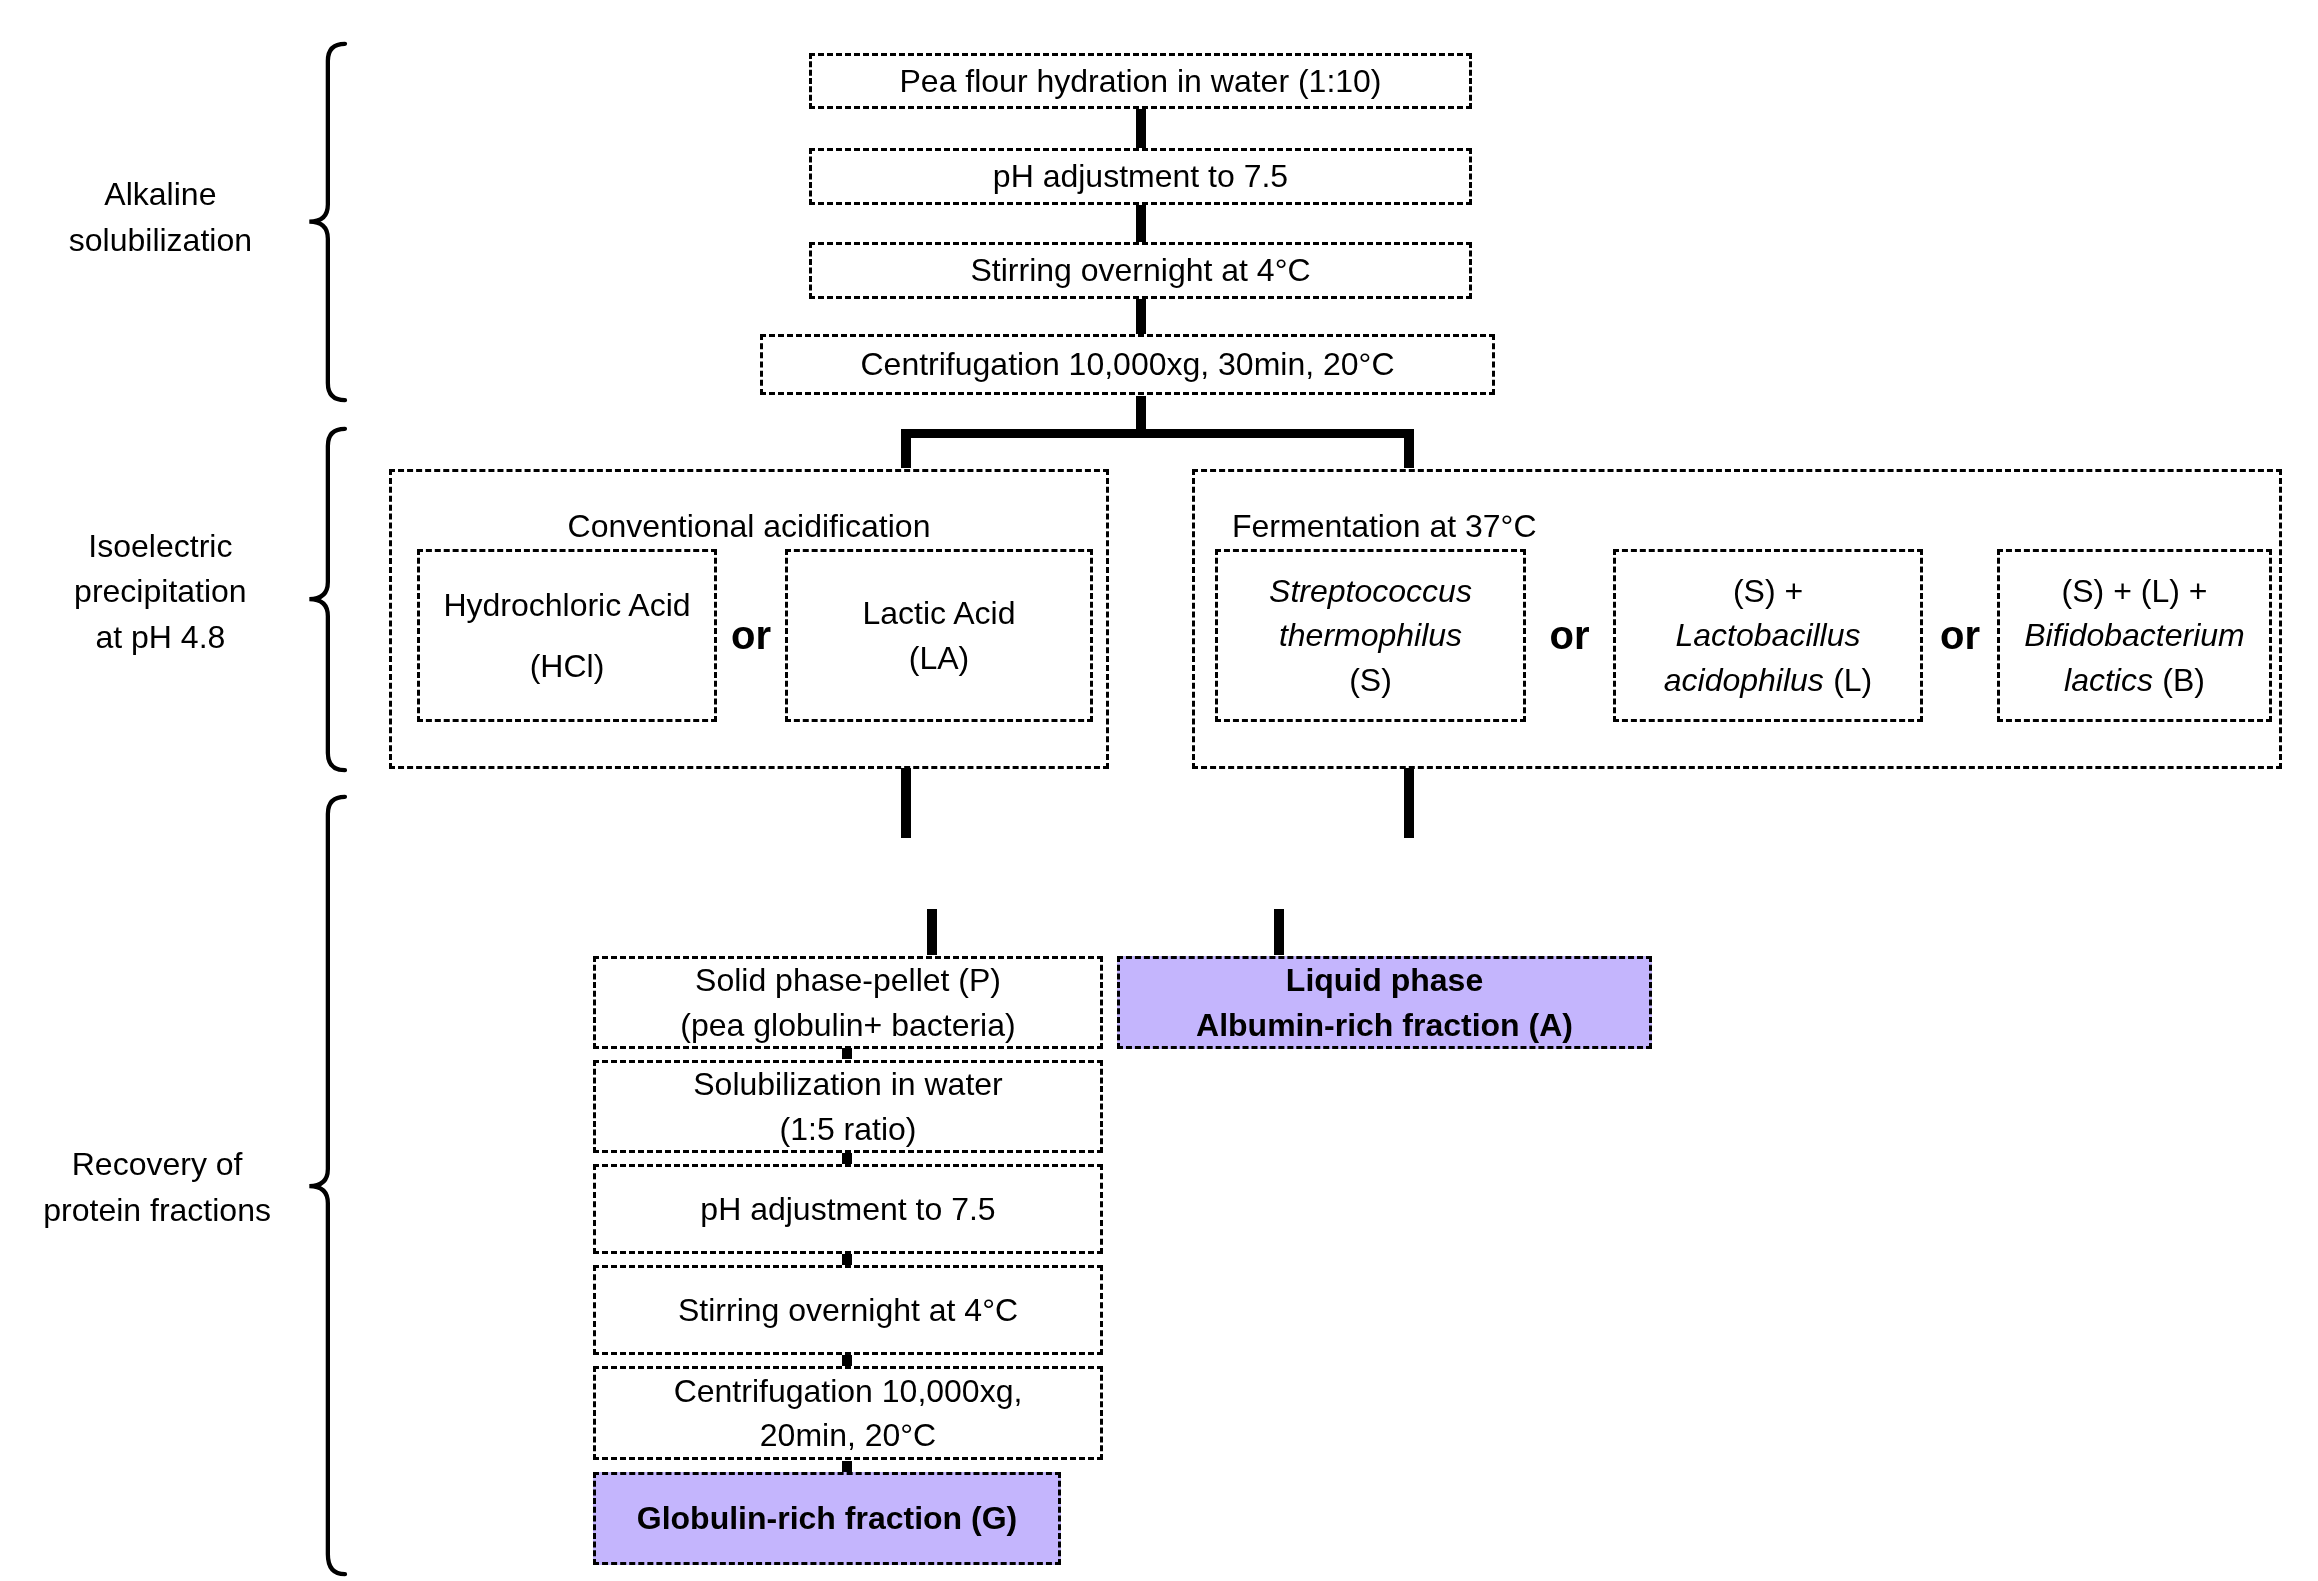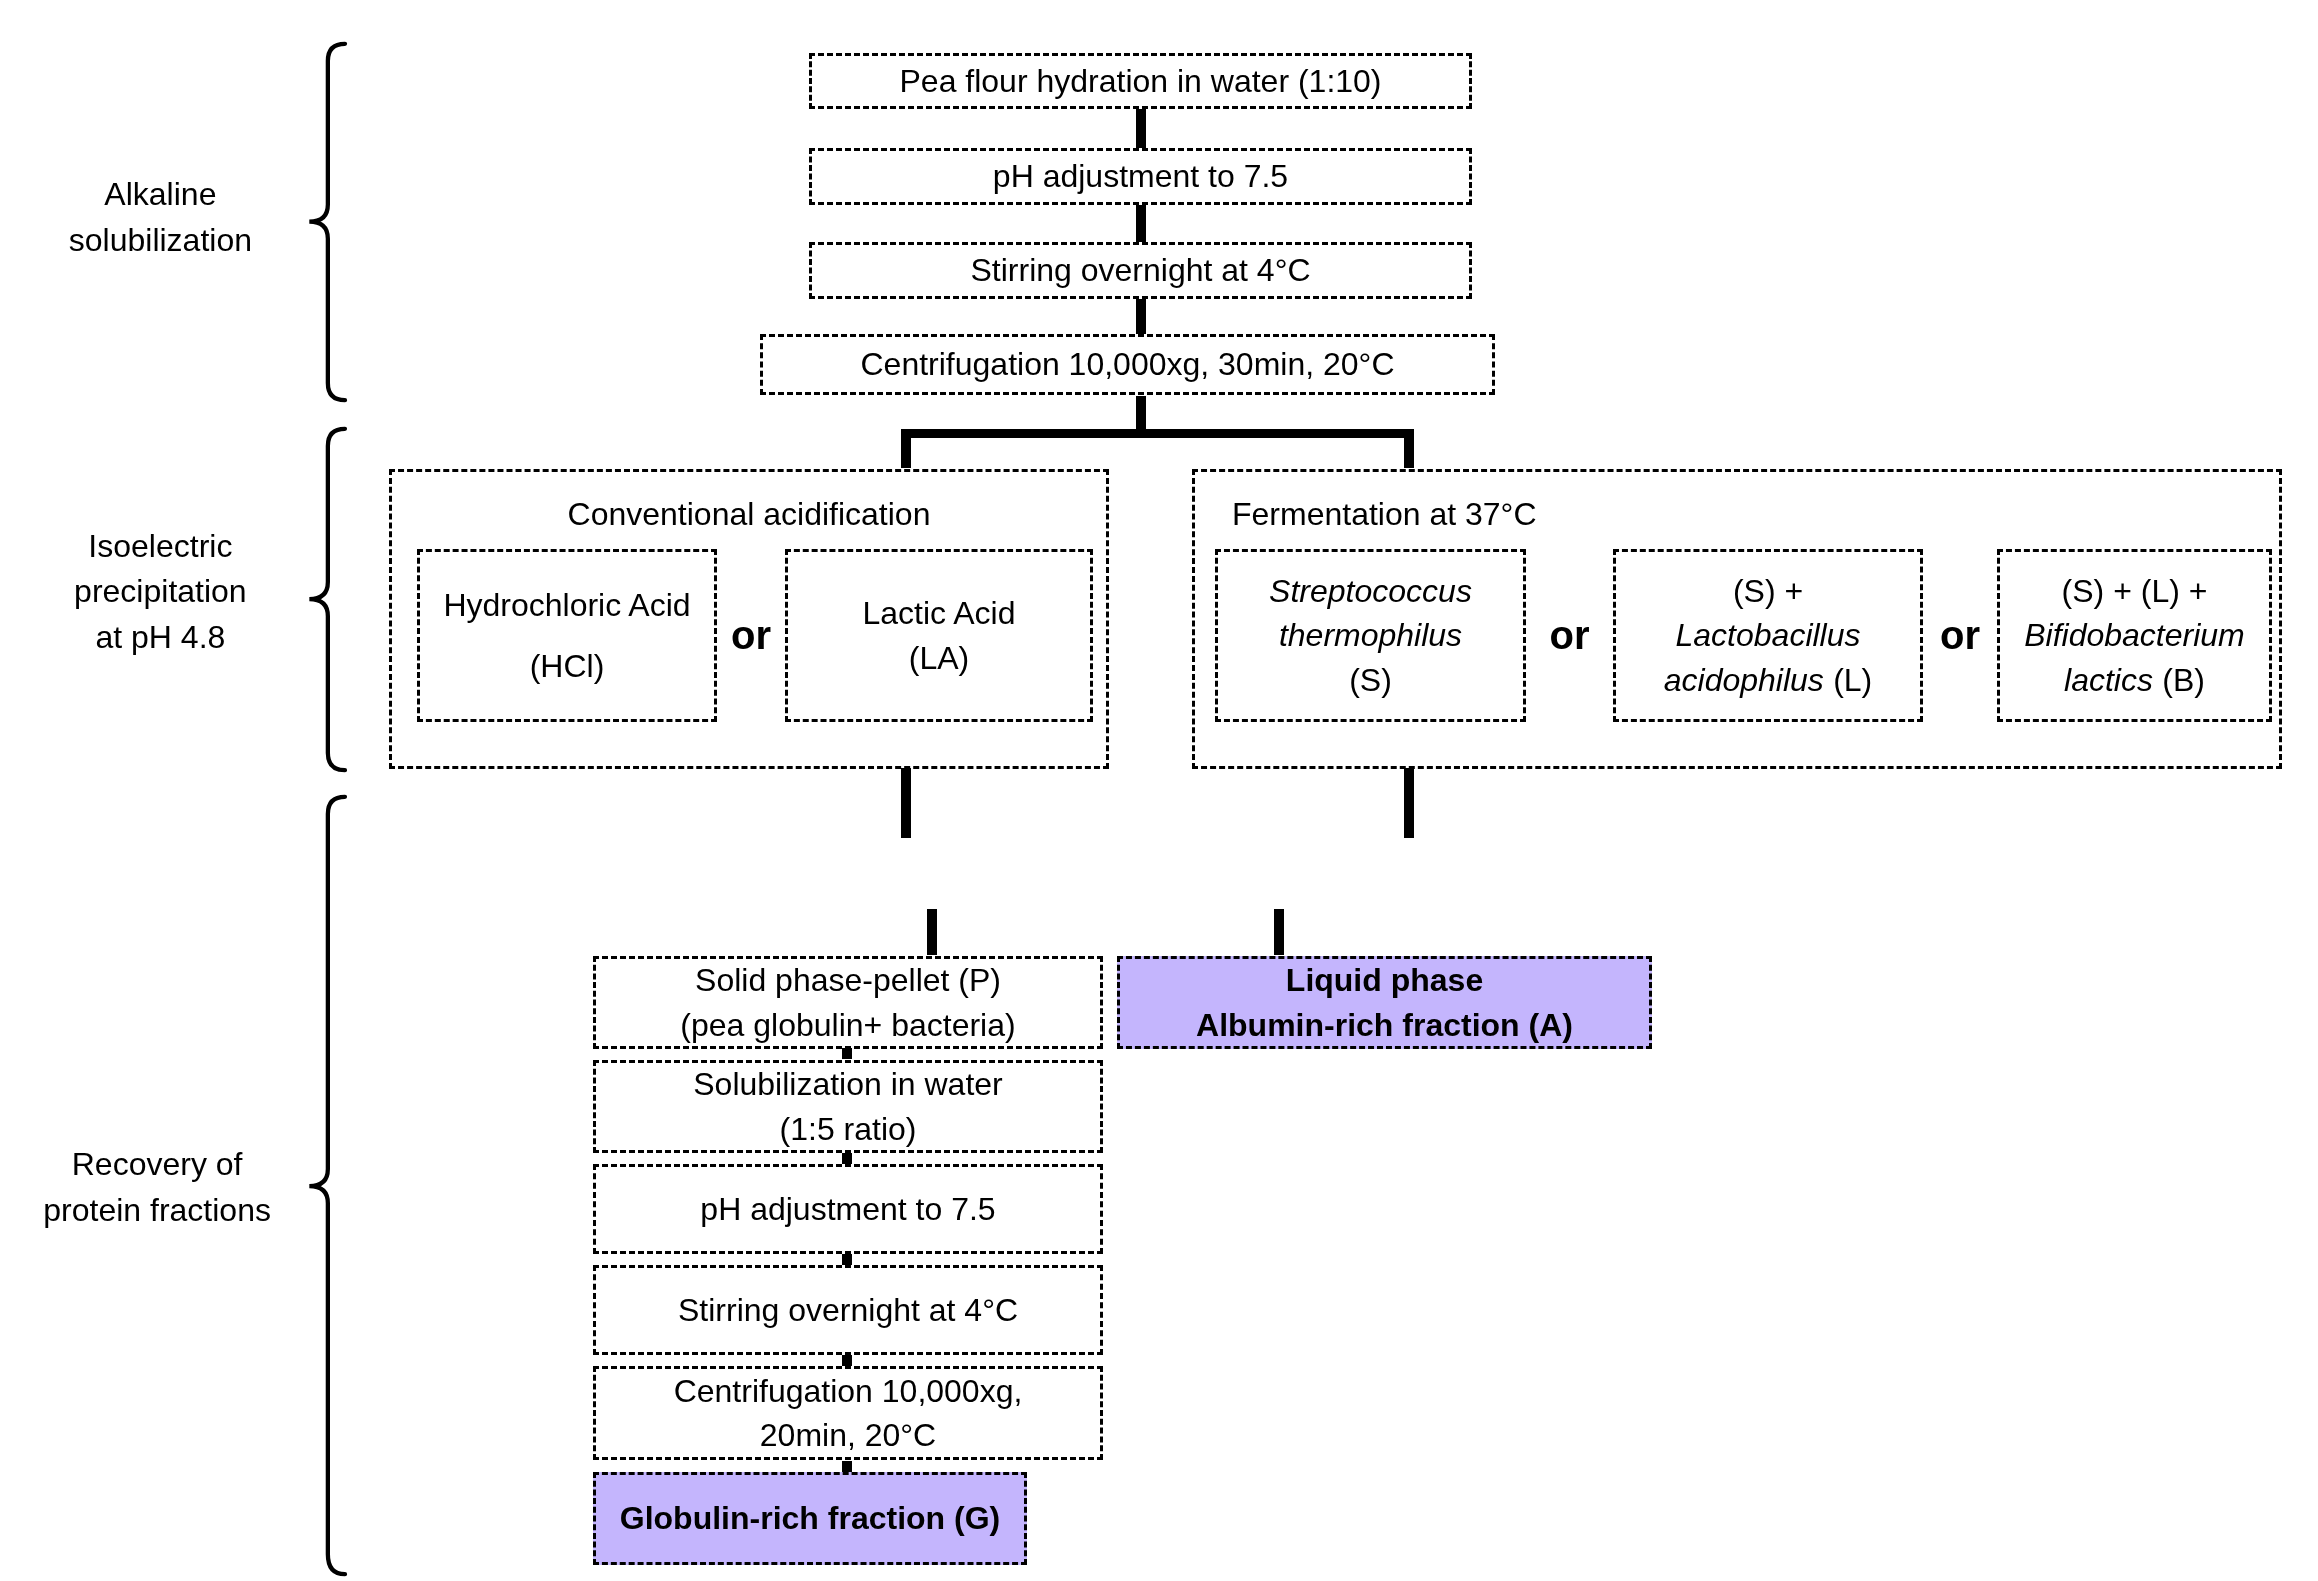--- a/index.html
+++ b/index.html
@@ -32,21 +32,21 @@
     font-weight: bold;
   }
   .section {
     position: absolute;
     box-sizing: border-box;
     border: 3.6px dashed #000000;
     background: #ffffff;
   }
   .section-title {
     font-size: 32px;
-    margin-top: 24px;
+    margin-top: 36px;
   }
   .section-title.centered { text-align: center; }
   .section-title.leftpad { text-align: left; padding-left: 37px; }
   .or-label {
     position: absolute;
     display: flex;
     align-items: center;
     justify-content: center;
     font-size: 40px;
     font-weight: bold;
@@ -196,18 +196,18 @@
     <div class="line">Stirring overnight at 4°C</div>
   </div>
 
   <div class="conn" style="left:842px; top:1355px; width:10px; height:11.4px;"></div>
   <div class="box" style="left:593px; top:1366px; width:510px; height:94px;">
     <div class="line">Centrifugation 10,000xg,</div>
     <div class="line">20min, 20°C</div>
   </div>
 
   <div class="conn" style="left:842px; top:1461px; width:10px; height:11.4px;"></div>
-  <div class="box gray" style="left:593px; top:1472px; width:434px; height:93px;">
+  <div class="box gray" style="left:593px; top:1472px; width:468px; height:93px;">
     <div class="line">Globulin-rich fraction (G)</div>
   </div>
 
 </div>
 
 
 </body></html>

